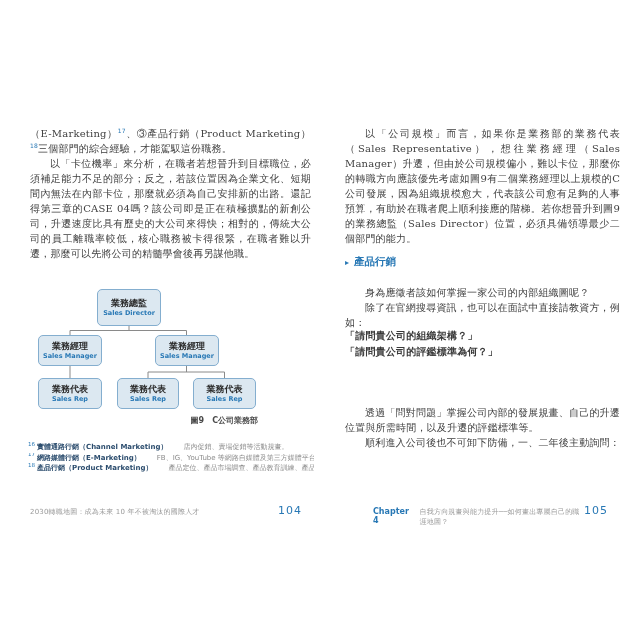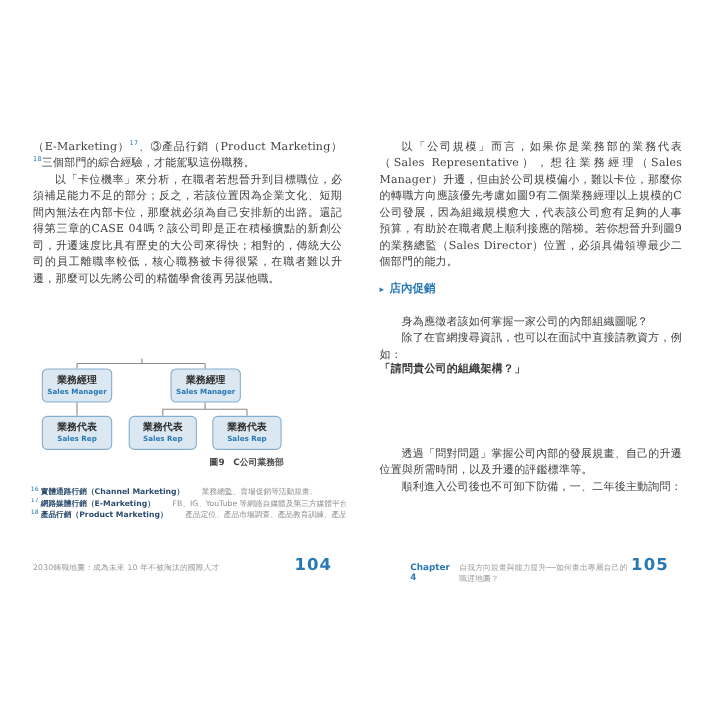--- a/index.html
+++ b/index.html
@@ -56,21 +56,21 @@
   .fn-term{font-weight:bold;color:#2c4d6e;margin-right:16px;}
   .fn-desc{color:#8b8b8b;}
 
   
   .page-footer{
     position:absolute;display:flex;align-items:baseline;
     font-family:"DejaVu Sans","Liberation Sans",sans-serif;
   }
   .footer-title{font-size:7px;color:#9a9a9a;letter-spacing:0.2px;}
   .page-num{
-    margin-left:auto;font-size:15px;font-weight:bold;color:#2878b5;letter-spacing:1px;
+    margin-left:auto;font-size:11px;font-weight:normal;color:#2878b5;letter-spacing:1px;
   }
   .chapter-label{font-size:8px;font-weight:bold;color:#2878b5;margin-right:8px;}
 
   
   .section-heading{
     position:absolute;display:flex;align-items:center;
     font-family:"DejaVu Sans","Liberation Sans",sans-serif;
     color:#2878b5;font-weight:bold;font-size:10.5px;
   }
   .section-marker{font-size:8px;margin-right:5px;}
@@ -91,20 +91,24 @@
         <span>（E-Marketing）</span><sup class="fnref">17</sup><span>、③產品行銷（Product Marketing）</span><sup class="fnref">18</sup><span>三個部門的綜合經驗，才能駕馭這份職務。</span>
       </p>
       <p class="par indent">以「卡位機率」來分析，在職者若想晉升到目標職位，必須補足能力不足的部分；反之，若該位置因為企業文化、短期間內無法在內部卡位，那麼就必須為自己安排新的出路。還記得第三章的CASE 04嗎？該公司即是正在積極擴點的新創公司，升遷速度比具有歷史的大公司來得快；相對的，傳統大公司的員工離職率較低，核心職務被卡得很緊，在職者難以升遷，那麼可以先將公司的精髓學會後再另謀他職。</p>
     </div>
 
     <div class="figure" style="left:10px;top:287px;width:220px;height:142px;">
       <svg class="connectors" width="220" height="142" viewBox="0 0 220 142">
         <path d="M91 39 V43.5 M32 43.5 H148.5 M32 43.5 V48 M148.5 43.5 V48 M32 79 V91 M148.5 79 V85 M110 85 H186.5 M110 85 V91 M186.5 85 V91" stroke="#8a8a8a" stroke-width="1" fill="none"></path>
       </svg>
 
+      <div class="org-box" style="left:59px;top:2px;width:64px;height:37px;">
+        <span class="org-zh">業務總監</span>
+        <span class="org-en">Sales Director</span>
+      </div>
 
       <div class="org-box" style="left:0px;top:48px;width:64px;height:31px;">
         <span class="org-zh">業務經理</span>
         <span class="org-en">Sales Manager</span>
       </div>
       <div class="org-box" style="left:117px;top:48px;width:64px;height:31px;">
         <span class="org-zh">業務經理</span>
         <span class="org-en">Sales Manager</span>
       </div>
 
@@ -119,21 +123,21 @@
       <div class="org-box" style="left:155px;top:91px;width:63px;height:31px;">
         <span class="org-zh">業務代表</span>
         <span class="org-en">Sales Rep</span>
       </div>
 
       <div class="fig-caption" style="top:128px;">圖9　C公司業務部</div>
     </div>
 
     <div class="footnotes" style="left:0px;top:442px;width:286px;">
       <div class="fn-line">
-        <sup class="fn-num">16</sup><span class="fn-term">實體通路行銷（Channel Marketing）</span><span class="fn-desc">業務總監、賣場促銷等活動規畫。</span>
+        <sup class="fn-num">16</sup><span class="fn-term">實體通路行銷（Channel Marketing）</span><span class="fn-desc">店內促銷、賣場促銷等活動規畫。</span>
       </div>
       <div class="fn-line">
         <sup class="fn-num">17</sup><span class="fn-term">網路媒體行銷（E-Marketing）</span><span class="fn-desc">FB、IG、YouTube 等網路自媒體及第三方媒體平台等活動規畫。</span>
       </div>
       <div class="fn-line">
         <sup class="fn-num">18</sup><span class="fn-term">產品行銷（Product Marketing）</span><span class="fn-desc">產品定位、產品市場調查、產品教育訓練、產品發表等。</span>
       </div>
     </div>
 
     <div class="page-footer" style="left:2px;top:504px;width:272px;gap:44px;">
@@ -143,30 +147,31 @@
   </div>
 
   <div class="page" style="left:330px;width:292px;">
 
     <div style="position:absolute;top:126px;left:15px;width:275px;">
       <p class="par indent">以「公司規模」而言，如果你是業務部的業務代表（Sales Representative），想往業務經理（Sales Manager）升遷，但由於公司規模偏小，難以卡位，那麼你的轉職方向應該優先考慮如圖9有二個業務經理以上規模的C公司發展，因為組織規模愈大，代表該公司愈有足夠的人事預算，有助於在職者爬上順利接應的階梯。若你想晉升到圖9的業務總監（Sales Director）位置，必須具備領導最少二個部門的能力。</p>
     </div>
 
     <div class="section-heading" style="left:15px;top:255px;">
       <span class="section-marker">▸</span>
-      <span>店內促銷</span>
+      <span>產品行銷</span>
     </div>
 
     <div style="position:absolute;top:285px;left:15px;width:275px;">
       <p class="par indent">身為應徵者該如何掌握一家公司的內部組織圖呢？</p>
       <p class="par indent">除了在官網搜尋資訊，也可以在面試中直接請教資方，例如：</p>
     </div>
 
     <div style="position:absolute;top:328px;left:15px;width:275px;">
       <p class="q-line">「請問貴公司的組織架構？」</p>
+      <p class="q-line">「請問貴公司的評鑑標準為何？」</p>
     </div>
 
     <div style="position:absolute;top:405px;left:15px;width:275px;">
       <p class="par indent">透過「問對問題」掌握公司內部的發展規畫、自己的升遷位置與所需時間，以及升遷的評鑑標準等。</p>
       <p class="par indent">順利進入公司後也不可卸下防備，一、二年後主動詢問：</p>
     </div>
 
     <div class="page-footer" style="left:15px;top:504px;width:263px;justify-content:flex-end;">
       <span class="chapter-label" style="margin-left:28px;">Chapter 4</span>
       <span class="footer-title">自我方向規畫與能力提升──如何畫出專屬自己的職涯地圖？</span>

